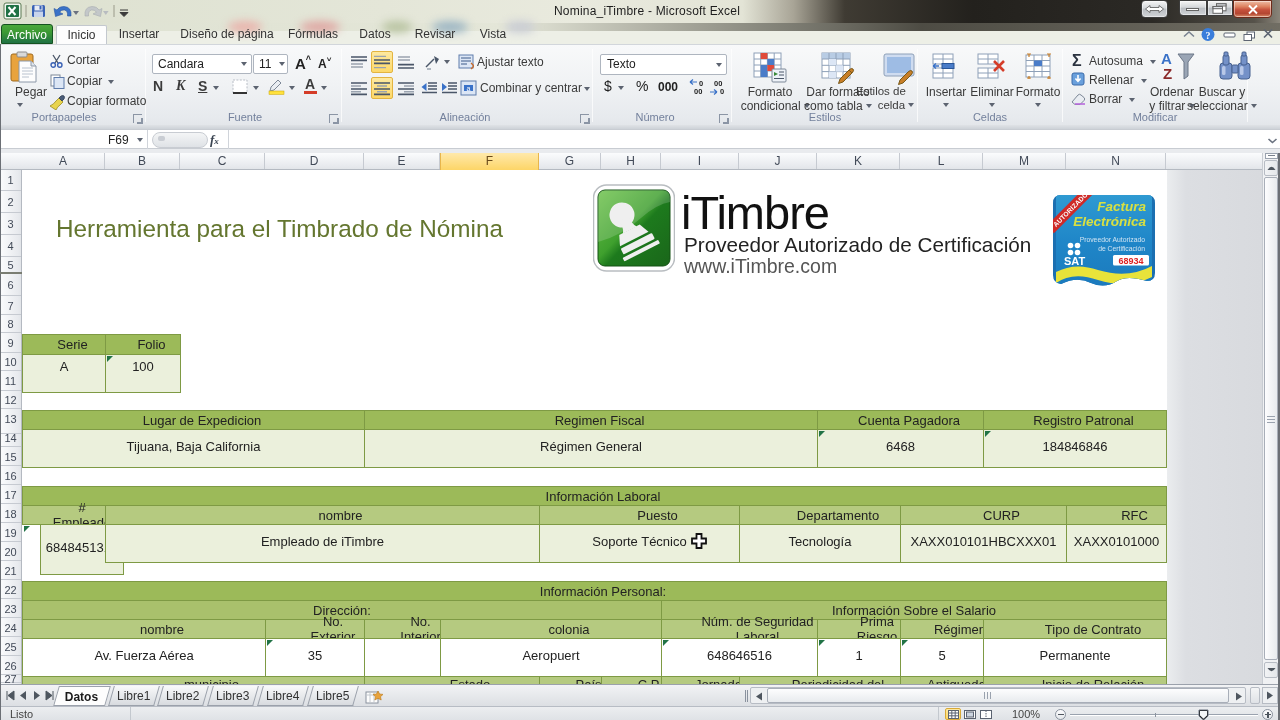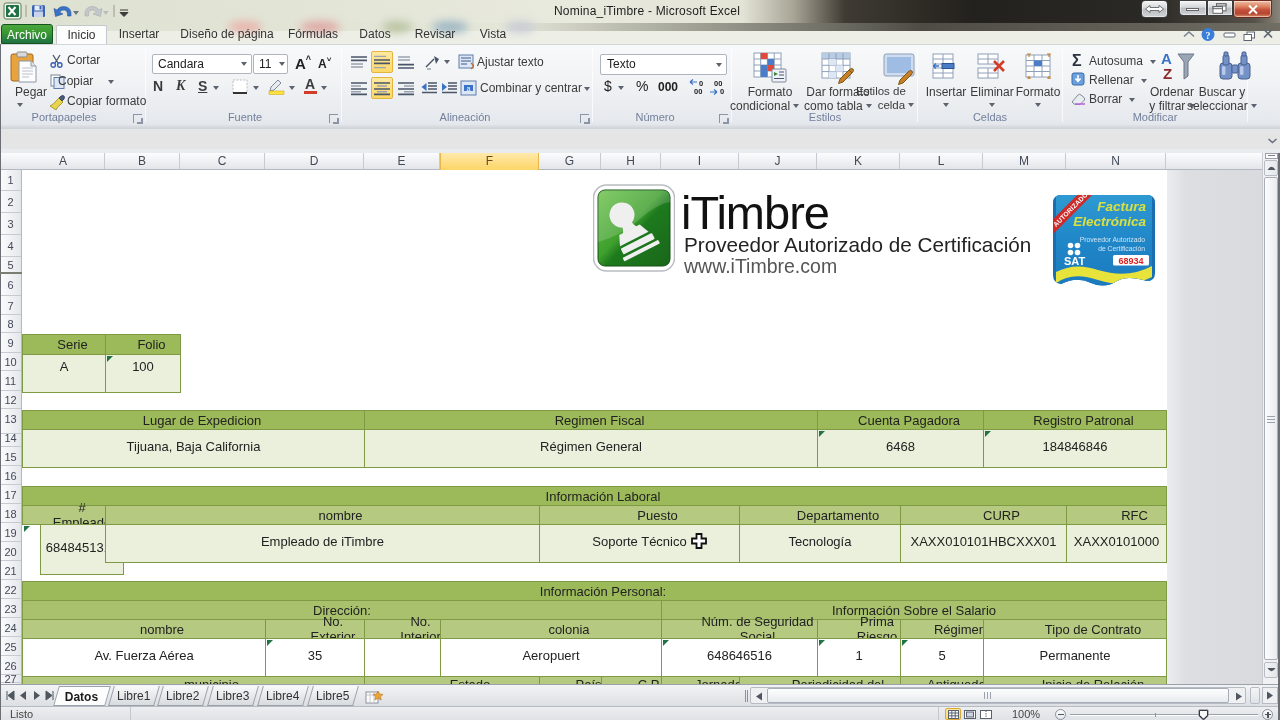--- a/index.html
+++ b/index.html
@@ -1,17 +1,17 @@
 <!DOCTYPE html>
 <html><head>
 <meta charset="utf-8">
 <style>
 * { margin:0; padding:0; box-sizing:border-box; }
 html,body { width:1280px; height:720px; overflow:hidden; font-family:"Liberation Sans", sans-serif; }
-#root { position:absolute; top:0; left:0; width:1280px; height:720px; background:#e5e5e5; }
+#root { position:absolute; top:0; left:0; width:1280px; height:720px; background:#bef264; }
 .abs { position:absolute; }
 
 
 #titlebar { top:0; left:0; width:1280px; height:23px;
   background:linear-gradient(90deg,#dde1d0 0%,#e4e6d8 30%,#e9eade 45%,#e3e4d6 58%,#a8a496 62%,#3f3b33 66%,#23211d 76%,#2b2925 90%,#56524a 98%,#8a857a 100%);
   overflow:hidden;}
 #tabrow { top:23px; left:0; width:1280px; height:21px; background:#edefe6; overflow:visible; }
 #tabrowbg { top:0px; left:0; width:1280px; height:8px;
   background:linear-gradient(90deg,rgba(222,226,210,1) 0%,rgba(228,230,216,1) 40%,rgba(60,58,50,0.9) 72%,rgba(90,86,76,0.85) 100%); }
 .smudge { filter:blur(4px); border-radius:50%; }
@@ -168,21 +168,21 @@
     <svg class="abs" style="left:50px;top:9px" width="15" height="14" viewBox="0 0 15 14">
       <path d="M3 1 l5 8 M10 1 l-5 8" stroke="#4a5668" stroke-width="1.3" fill="none"></path>
       <circle cx="3.2" cy="11" r="2.2" fill="none" stroke="#3a62b5" stroke-width="1.4"></circle>
       <circle cx="9.8" cy="11" r="2.2" fill="none" stroke="#3a62b5" stroke-width="1.4"></circle>
     </svg>
     <div class="btxt" style="left:67px;top:8px">Cortar</div>
     <svg class="abs" style="left:50px;top:29px" width="15" height="15" viewBox="0 0 15 15">
       <rect x="1" y="1" width="9" height="11" fill="#fff" stroke="#7d8897"></rect>
       <rect x="4" y="3.5" width="10" height="11" fill="#dce6f5" stroke="#5f7cab"></rect>
     </svg>
-    <div class="btxt" style="left:58px;top:29px">Copiar</div>
+    <div class="btxt" style="left:67px;top:29px">Copiar</div>
     <div class="dd" style="left:108px;top:35px"></div>
     <svg class="abs" style="left:49px;top:49px" width="17" height="16" viewBox="0 0 17 16">
       <path d="M1 12 q4 -2 6 -5 l3 -3 4 4 -3 3 q-3 2 -4 5 z" fill="#e8d44d" stroke="#9a8a1f" stroke-width="0.8"></path>
       <path d="M10 4 l2 -2 q2 -1 3 0 q1 1 0 3 l-2 2 z" fill="#4a5c78" stroke="#2e3c52" stroke-width="0.8"></path>
     </svg>
     <div class="btxt" style="left:67px;top:49px">Copiar formato</div>
     <div class="glabel" style="left:14px;width:100px">Portapapeles</div>
     <div class="launcher" style="left:133px"></div>
 
     <div class="gsep" style="left:341px"></div>
@@ -327,21 +327,21 @@
       <rect x="8.7" y="2" width="6.7" height="6" fill="#e04a3a"></rect>
         <rect x="15.4" y="8" width="6.7" height="6" fill="#4a7cc8"></rect>
         <rect x="8.7" y="14" width="6.7" height="6" fill="#4a7cc8"></rect>
         <rect x="15.4" y="14" width="6.7" height="6" fill="#e04a3a"></rect>
         <rect x="8.7" y="20" width="6.7" height="6" fill="#4a7cc8"></rect>
       <rect x="20" y="18" width="14" height="13" rx="1" fill="#eef2f8" stroke="#7d8897"></rect>
       <path d="M22 21 l4 2 -4 2 z" fill="#3a8a3a"></path>
         <path d="M27 21 h5 M27 24 h5 M22 27.5 h10" stroke="#4a5668" stroke-width="1.1"></path>
     </svg>
     <div class="btxt" style="left:730px;top:40px;width:80px;text-align:center">Formato</div>
-    <div class="btxt" style="left:730px;top:54px;width:80px;text-align:left">condicional <span style="display:inline-block;width:0;height:0;border-left:3px solid transparent;border-right:3px solid transparent;border-top:4px solid #5c6370;vertical-align:2px"></span></div>
+    <div class="btxt" style="left:730px;top:54px;width:80px;text-align:right">condicional <span style="display:inline-block;width:0;height:0;border-left:3px solid transparent;border-right:3px solid transparent;border-top:4px solid #5c6370;vertical-align:2px"></span></div>
     <svg class="abs" style="left:820px;top:6px" width="36" height="34" viewBox="0 0 36 34">
       <g stroke="#8ea0b8">
           <rect x="2" y="2" width="28" height="25" fill="#fff"></rect>
         </g>
       <rect x="2" y="2" width="28" height="6" fill="#b8cce4"></rect>
       <g stroke="#8ea0b8" fill="none">
           <path d="M2 8 h28 M2 14.3 h28 M2 20.6 h28 M9 2 v25 M16 2 v25 M23 2 v25"></path>
         </g>
       <rect x="9" y="8" width="7" height="6.3" fill="#dce6f5"></rect>
         <rect x="16" y="14.3" width="7" height="6.3" fill="#dce6f5"></rect>
@@ -429,20 +429,30 @@
         <rect x="16" y="14" width="6" height="8" rx="1"></rect>
       </g>
       <rect x="6" y="15" width="3.5" height="9" rx="1.5" fill="#b8c8e8"></rect>
         <rect x="24" y="15" width="3.5" height="9" rx="1.5" fill="#b8c8e8"></rect>
     </svg>
     <div class="btxt" style="left:1180px;top:40px;width:84px;text-align:center">Buscar y</div>
     <div class="btxt" style="left:1180px;top:54px;width:84px;text-align:center">seleccionar <span style="display:inline-block;width:0;height:0;border-left:3px solid transparent;border-right:3px solid transparent;border-top:4px solid #5c6370;vertical-align:2px"></span></div>
     <div class="glabel" style="left:1105px;width:100px">Modificar</div>
   </div>
   <div class="abs" id="ribbon-bottom"></div>
+  <div class="abs" id="fbar">
+    <div class="nbox">
+        <span style="position:absolute;left:108px;top:3px;font-size:12px;color:#222">F69</span>
+      <div class="dd" style="left:137px;top:8px"></div>
+    </div>
+    <div class="abs" style="left:152px;top:2px;width:56px;height:16px;background:linear-gradient(#f4f5f6,#dfe2e6);border:1px solid #c8ccd2;border-radius:8px"></div>
+    <div class="abs" style="left:158px;top:6px;width:7px;height:5px;background:#c9cdd3;border-radius:2px"></div>
+    <span style="position:absolute;left:210px;top:2px;font-size:13px;font-style:italic;font-family:'Liberation Serif',serif;color:#3b4552;font-weight:bold">f<span style="font-size:9px">x</span></span>
+    <div class="abs" style="left:228px;top:0px;width:1px;height:20px;background:#d0d4da"></div>
+  </div>
   <div class="abs" id="gap1"></div>
   <div class="abs" id="fchev"><svg width="11" height="8" viewBox="0 0 11 8">
         <path d="M1.5 2 l4 3.5 4 -3.5" stroke="#6b7380" stroke-width="1.6" fill="none"></path>
       </svg></div>
   <div class="abs" id="sheet">
     <div id="void"></div>
     <div id="corner">
         <div style="position:absolute;right:2px;bottom:2px;width:0;height:0;border-left:9px solid transparent;border-bottom:9px solid #b8bdc5"></div>
       </div>
     <div id="colheads">
@@ -520,21 +530,21 @@
 <div class="cell dataG" style="left:900px;top:371px;width:167px;height:39px;font-size:13px">XAXX010101HBCXXX01</div>
 <div class="cell dataG" style="left:1066px;top:371px;width:101px;height:39px;font-size:13px">XAXX0101000</div>
 <div class="tri" style="left:24px;top:373px"></div>
 <div class="cell hdrG" style="left:22px;top:428px;width:1145px;height:20px;font-size:13px">Información Personal:</div>
 <div class="cell hdrM" style="left:22px;top:447px;width:640px;height:20px;font-size:13px">Dirección:</div>
 <div class="cell hdrM" style="left:661px;top:447px;width:506px;height:20px;font-size:13px">Información Sobre el Salario</div>
 <div class="cell hdrL" style="left:22px;top:466px;width:244px;height:20px;font-size:13px">nombre</div>
 <div class="cell hdrL" style="left:265px;top:466px;width:100px;height:20px;font-size:13px">No. Exterior</div>
 <div class="cell hdrL" style="left:364px;top:466px;width:77px;height:20px;font-size:13px">No. Interior</div>
 <div class="cell hdrL" style="left:440px;top:466px;width:222px;height:20px;font-size:13px">colonia</div>
-<div class="cell hdrL" style="left:661px;top:466px;width:157px;height:20px;font-size:13px">Núm. de Seguridad Social</div>
+<div class="cell hdrL" style="left:661px;top:466px;width:157px;height:20px;font-size:13px">Núm. de Seguridad Laboral</div>
 <div class="cell hdrL" style="left:817px;top:466px;width:84px;height:20px;font-size:13px">Prima Riesgo</div>
 <div class="cell hdrL" style="left:900px;top:466px;width:84px;height:20px;font-size:13px">Régimen</div>
 <div class="cell hdrL" style="left:983px;top:466px;width:184px;height:20px;font-size:13px">Tipo de Contrato</div>
 <div class="cell dataW" style="left:22px;top:485px;width:244px;height:39px;font-size:13px">Av. Fuerza Aérea</div>
 <div class="cell dataW" style="left:265px;top:485px;width:100px;height:39px;font-size:13px">35</div>
 <div class="cell dataW" style="left:364px;top:485px;width:77px;height:39px;font-size:13px"></div>
 <div class="cell dataW" style="left:440px;top:485px;width:222px;height:39px;font-size:13px">Aeropuert</div>
 <div class="cell dataW" style="left:661px;top:485px;width:157px;height:39px;font-size:13px">648646516</div>
 <div class="cell dataW" style="left:817px;top:485px;width:84px;height:39px;font-size:13px">1</div>
 <div class="cell dataW" style="left:900px;top:485px;width:84px;height:39px;font-size:13px">5</div>
@@ -562,20 +572,21 @@
       <div class="abs" style="left:1px;top:24px;width:14px;height:483px;background:linear-gradient(90deg,#fdfdfe,#e8ebee);border:1px solid #a8aeb8;border-radius:2px"></div>
       <div class="abs" style="left:4px;top:263px;width:8px;height:1px;background:#9aa2ae"></div>
       <div class="abs" style="left:4px;top:266px;width:8px;height:1px;background:#9aa2ae"></div>
       <div class="abs" style="left:4px;top:269px;width:8px;height:1px;background:#9aa2ae"></div>
       <div class="abs" style="left:1px;top:509px;width:14px;height:16px;background:linear-gradient(90deg,#f2f3f5,#e4e7ea);border:1px solid #b7bcc4;border-radius:2px"></div>
       <svg class="abs" style="left:4px;top:514px" width="9" height="6" viewBox="0 0 9 6">
           <path d="M0.5 1 Q4.5 7.5 8.5 1 z" fill="#4e565f"></path>
         </svg>
     </div>
   </div>
+  <div class="abs" style="left:56px;top:215px;font-size:24.3px;color:#64762f;letter-spacing:0px">Herramienta para el Timbrado de Nómina</div>
 
   <svg class="abs" style="left:593px;top:184px" width="82" height="88" viewBox="0 0 82 88">
     <defs>
       <linearGradient id="gicon" x1="0" y1="0" x2="1" y2="1">
         <stop offset="0" stop-color="#6cc24a"></stop>
           <stop offset="0.45" stop-color="#3fa02e"></stop>
         <stop offset="0.55" stop-color="#1d7a1d"></stop>
           <stop offset="1" stop-color="#1a661a"></stop>
       </linearGradient>
     </defs>

